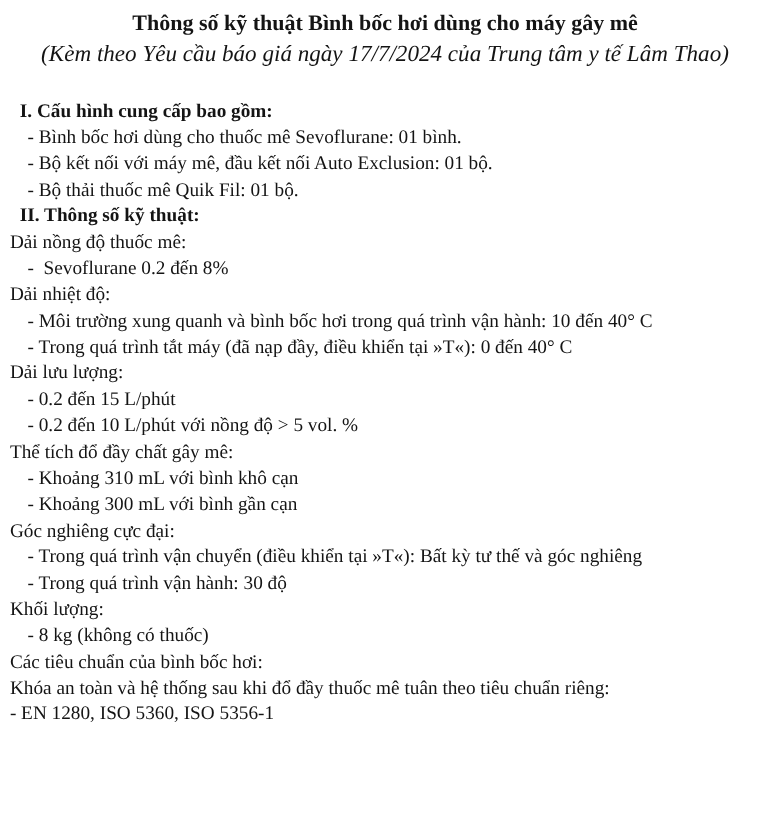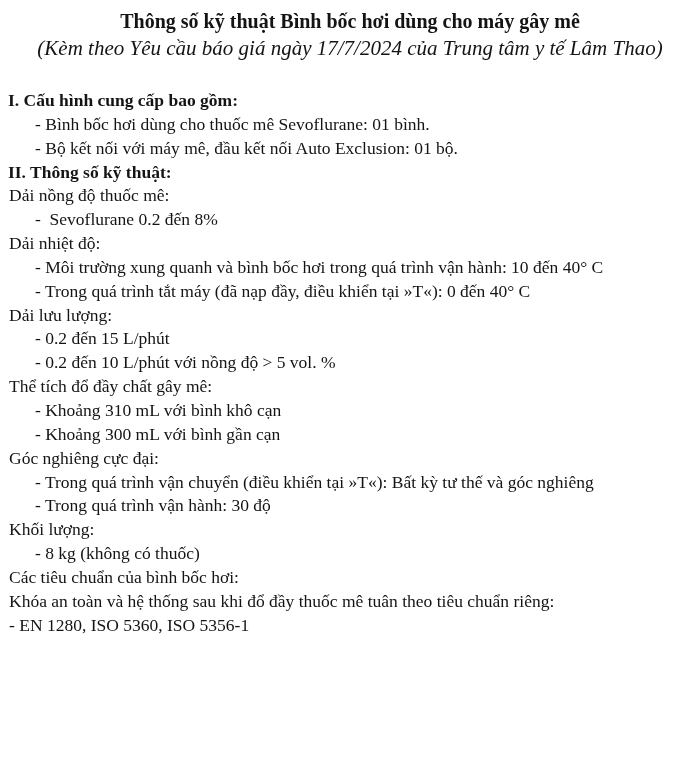--- a/index.html
+++ b/index.html
@@ -31,35 +31,36 @@
   }
   .doc-body {
     margin-top: 27px;
     width: 652px;
     font-size: 17.5px;
   }
   .line {
     line-height: 23.85px;
     white-space: pre-wrap;
   }
-  .line.heading { font-weight: bold; padding-left: 8px; }
+  .line.heading { font-weight: bold; padding-left: 18px; }
   .line.plain   { padding-left: 9px; }
-  .line.item    { padding-left: 35px; font-family: Liberation Serif, serif; }
+  .line.item    { padding-left: 25px; font-family: Liberation Serif, serif; }
   .line.item-wrap { padding-left: 9px; text-indent: 26px; }
 </style>
 </head>
 <body>
 
 <div class="page">
   <div class="doc-title">Thông số kỹ thuật Bình bốc hơi dùng cho máy gây mê</div>
   <div class="doc-subtitle">(Kèm theo Yêu cầu báo giá ngày 17/7/2024 của Trung tâm y tế Lâm Thao)</div>
   <div class="doc-body">
       <div class="line heading">I. Cấu hình cung cấp bao gồm:</div>
       <div class="line item">- Bình bốc hơi dùng cho thuốc mê Sevoflurane: 01 bình.</div>
       <div class="line item">- Bộ kết nối với máy mê, đầu kết nối Auto Exclusion: 01 bộ.</div>
+      <div class="line item">- Bộ thải thuốc mê Quik Fil: 01 bộ.</div>
       <div class="line heading">II. Thông số kỹ thuật:</div>
       <div class="line plain">Dải nồng độ thuốc mê:</div>
       <div class="line item">-  Sevoflurane 0.2 đến 8%</div>
       <div class="line plain">Dải nhiệt độ:</div>
       <div class="line item">- Môi trường xung quanh và bình bốc hơi trong quá trình vận hành: 10 đến 40° C</div>
       <div class="line item">- Trong quá trình tắt máy (đã nạp đầy, điều khiển tại »T«): 0 đến 40° C</div>
       <div class="line plain">Dải lưu lượng:</div>
       <div class="line item">- 0.2 đến 15 L/phút</div>
       <div class="line item">- 0.2 đến 10 L/phút với nồng độ &gt; 5 vol. %</div>
       <div class="line plain">Thể tích đổ đầy chất gây mê:</div>

